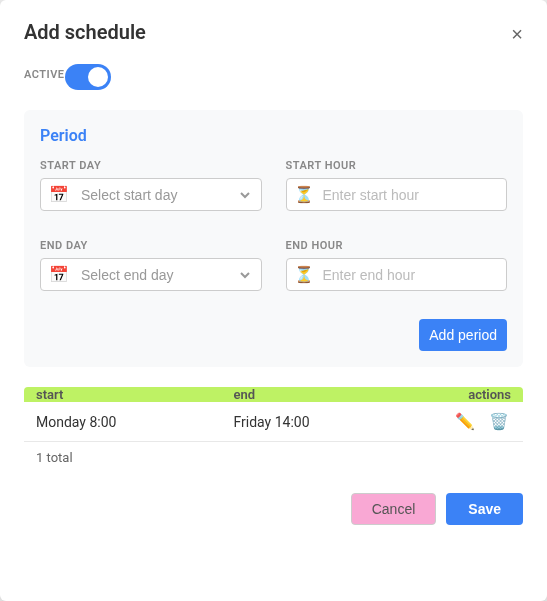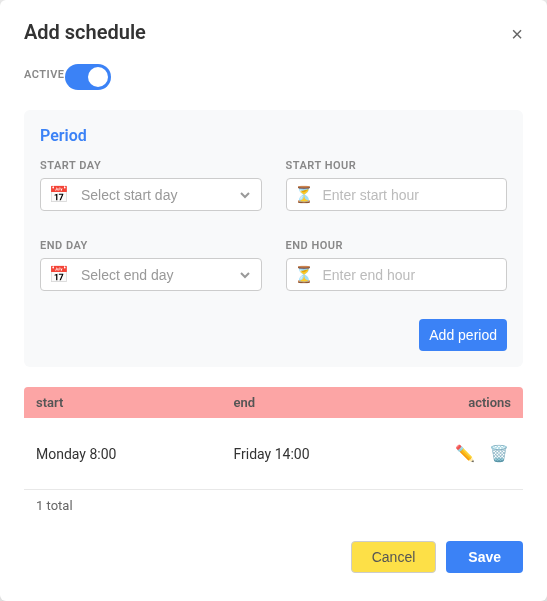--- a/index.html
+++ b/index.html
@@ -179,36 +179,36 @@
       padding: 8px 10px;
       font-size: 14px;
       font-weight: 500;
       cursor: pointer;
     }
     .table-section {
       margin-bottom: 20px;
     }
     .table-header {
       display: flex;
-      padding: 8px 12px;
-      background: #fca5a5;
+      padding: 0 12px;
+      background: #bef264;
       border-radius: 4px 4px 0 0;
     }
     .th {
       font-size: 13px;
       font-weight: 600;
       color: #555;
     }
     .col-start { flex: 1; }
     .col-end { flex: 1; }
     .col-actions { width: 80px; text-align: right; }
     .table-row {
       display: flex;
       align-items: center;
-      padding: 24px 12px;
+      padding: 8px 12px;
       border-bottom: 1px solid #e8e8e8;
       justify-content: flex-end;
     }
     .td {
       font-size: 14px;
       color: #333;
     }
     .table-footer {
       padding: 8px 12px;
       font-size: 13px;
@@ -226,21 +226,21 @@
       color: #777;
       font-size: 16px;
       padding: 2px;
     }
     .footer-buttons {
       display: flex;
       justify-content: flex-end;
       gap: 10px;
     }
     .cancel-btn {
-      background: #fde047;
+      background: #f9a8d4;
       border: 1px solid #ccc;
       border-radius: 4px;
       padding: 0 20px;
       font-size: 14px;
       cursor: pointer;
       color: #555;
     }
     .save-btn {
       background: #3b82f6;
       border: none;

